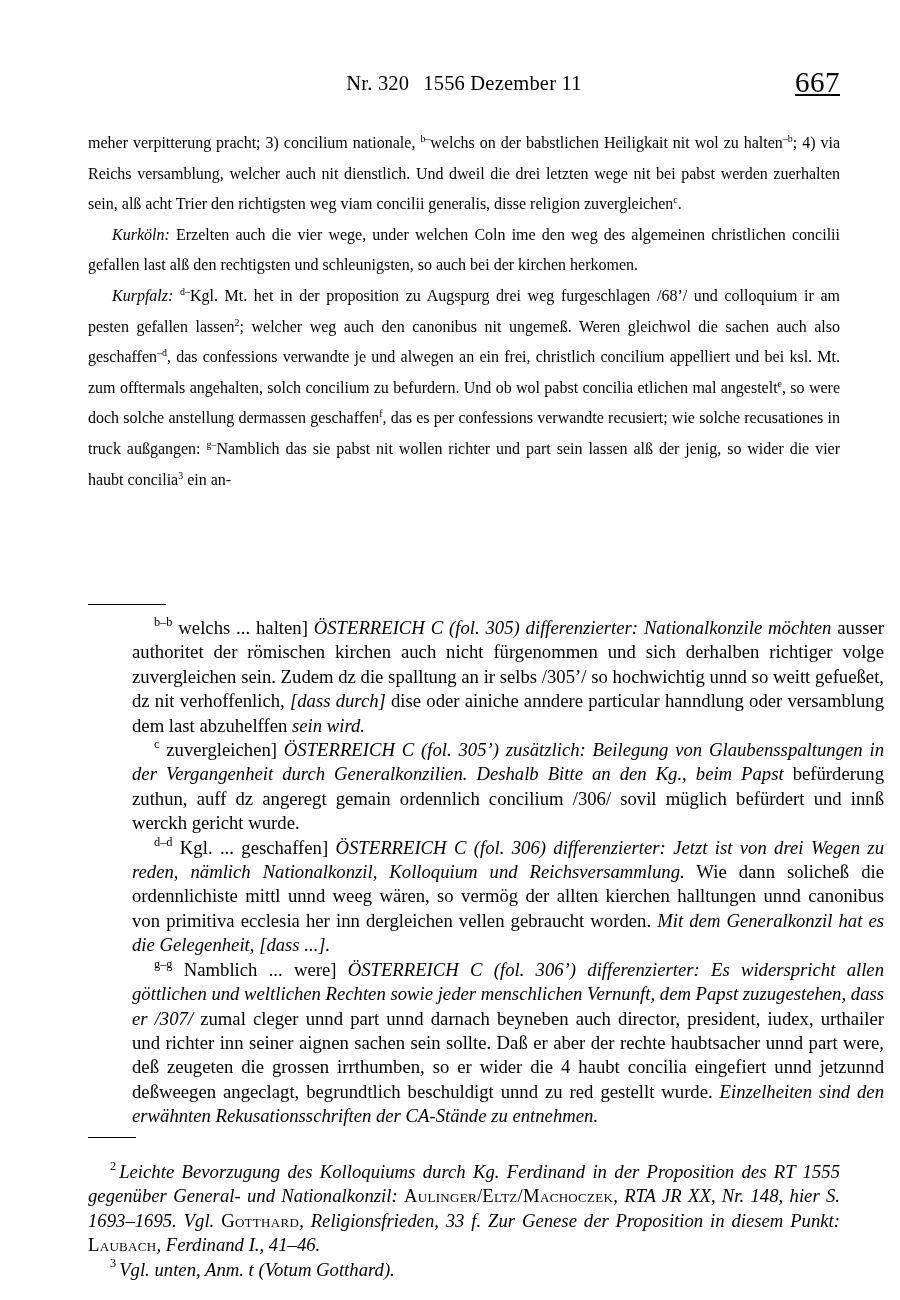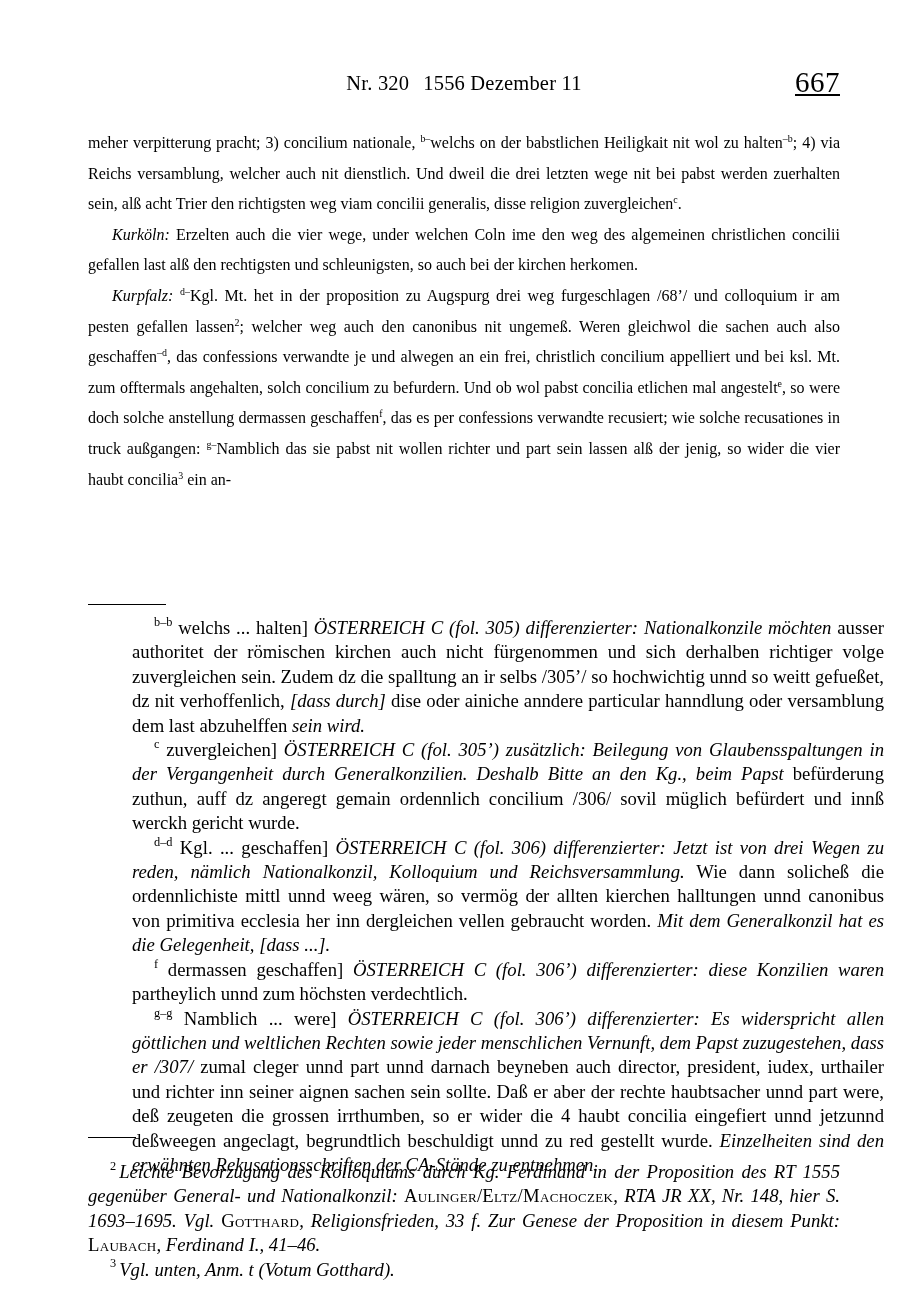--- a/index.html
+++ b/index.html
@@ -161,21 +161,20 @@
       <p class="indent"><span class="speaker">Kurpfalz:</span> <sup class="var">d–</sup>Kgl. Mt. het in der proposition zu Augspurg drei weg furgeschlagen /68’/ und colloquium ir am pesten gefallen lassen<sup class="var">2</sup>; welcher weg auch den canonibus nit ungemeß. Weren gleichwol die sachen auch also geschaffen<sup class="var">–d</sup>, das confessions verwandte je und alwegen an ein frei, christlich concilium appelliert und bei ksl. Mt. zum offtermals angehalten, solch concilium zu befurdern. Und ob wol pabst concilia etlichen mal angestelt<sup class="var">e</sup>, so were doch solche anstellung dermassen geschaffen<sup class="var">f</sup>, das es per confessions verwandte recusiert; wie solche recusationes in truck außgangen: <sup class="var">g–</sup>Namblich das sie pabst nit wollen richter und part sein lassen alß der jenig, so wider die vier haubt concilia<sup class="var">3</sup> ein an-</p>
     </div>
 
   <div class="rule rule-letters"></div>
   <div class="rule rule-numbers"></div>
 
   <div class="apparatus" id="apparatus-block">
       <p class="hang"><span class="app-marker">b–b</span><span class="lemma"> welchs ... halten]</span><span class="ed"> ÖSTERREICH C (fol. 305) differenzierter: Nationalkonzile möchten</span><span class="lemma"> ausser authoritet der römischen kirchen auch nicht fürgenommen und sich derhalben richtiger volge zuvergleichen sein. Zudem dz die spalltung an ir selbs /305’/ so hochwichtig unnd so weitt gefueßet, dz nit verhoffenlich, </span><span class="ed">[dass durch]</span><span class="lemma"> dise oder ainiche anndere particular hanndlung oder versamblung dem last abzuhelffen </span><span class="ed">sein wird.</span></p>
       <p class="hang"><span class="app-marker">c</span><span class="lemma"> zuvergleichen]</span><span class="ed"> ÖSTERREICH C (fol. 305’) zusätzlich: Beilegung von Glaubensspaltungen in der Vergangenheit durch Generalkonzilien. Deshalb Bitte an den Kg., beim Papst</span><span class="lemma"> befürderung zuthun, auff dz angeregt gemain ordennlich concilium /306/ sovil müglich befürdert und innß werckh gericht wurde.</span></p>
       <p class="hang"><span class="app-marker">d–d</span><span class="lemma"> Kgl. ... geschaffen]</span><span class="ed"> ÖSTERREICH C (fol. 306) differenzierter: Jetzt ist von drei Wegen zu reden, nämlich Nationalkonzil, Kolloquium und Reichsversammlung.</span><span class="lemma"> Wie dann solicheß die ordennlichiste mittl unnd weeg wären, so vermög der allten kierchen halltungen unnd canonibus von primitiva ecclesia her inn dergleichen vellen gebraucht worden. </span><span class="ed">Mit dem Generalkonzil hat es die Gelegenheit, [dass ...].</span></p>
-      <p class="hang"><span class="app-marker">f</span><span class="lemma"> dermassen geschaffen]</span><span class="ed"> ÖSTERREICH C (fol. 306’) differenzierter: diese Konzilien waren</span><span class="lemma"> partheylich unnd zum höchsten verdechtlich.</span></p>
       <p class="hang"><span class="app-marker">g–g</span><span class="lemma"> Namblich ... were]</span><span class="ed"> ÖSTERREICH C (fol. 306’) differenzierter: Es widerspricht allen göttlichen und weltlichen Rechten sowie jeder menschlichen Vernunft, dem Papst zuzugestehen, dass er /307/</span><span class="lemma"> zumal cleger unnd part unnd darnach beyneben auch director, president, iudex, urthailer und richter inn seiner aignen sachen sein sollte. Daß er aber der rechte haubtsacher unnd part were, deß zeugeten die grossen irrthumben, so er wider die 4 haubt concilia eingefiert unnd jetzunnd deßweegen angeclagt, begrundtlich beschuldigt unnd zu red gestellt wurde. </span><span class="ed">Einzelheiten sind den erwähnten Rekusationsschriften der CA-Stände zu entnehmen.</span></p>
     </div>
 
   <div class="footnotes" id="footnotes-block">
       <p class="hang"><span class="fn-marker">2</span><span>Leichte Bevorzugung des Kolloquiums durch Kg. Ferdinand in der Proposition des RT 1555 gegenüber General- und Nationalkonzil: </span><span class="smallcaps">Aulinger/Eltz/Machoczek</span><span>, RTA JR XX, Nr. 148, hier S. 1693–1695. Vgl. </span><span class="smallcaps">Gotthard</span><span>, Religionsfrieden, 33 f. Zur Genese der Proposition in diesem Punkt: </span><span class="smallcaps">Laubach</span><span>, Ferdinand I., 41–46.</span></p>
       <p class="hang"><span class="fn-marker">3</span><span>Vgl. unten, Anm. t (Votum Gotthard).</span></p>
     </div>
 
 </div>
 

